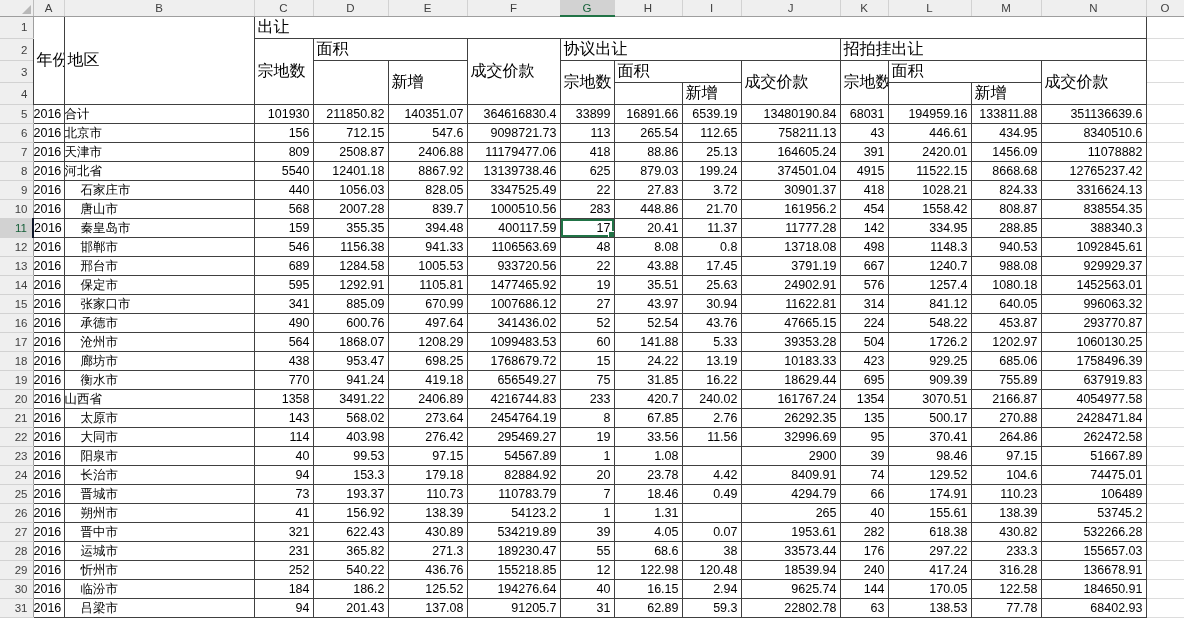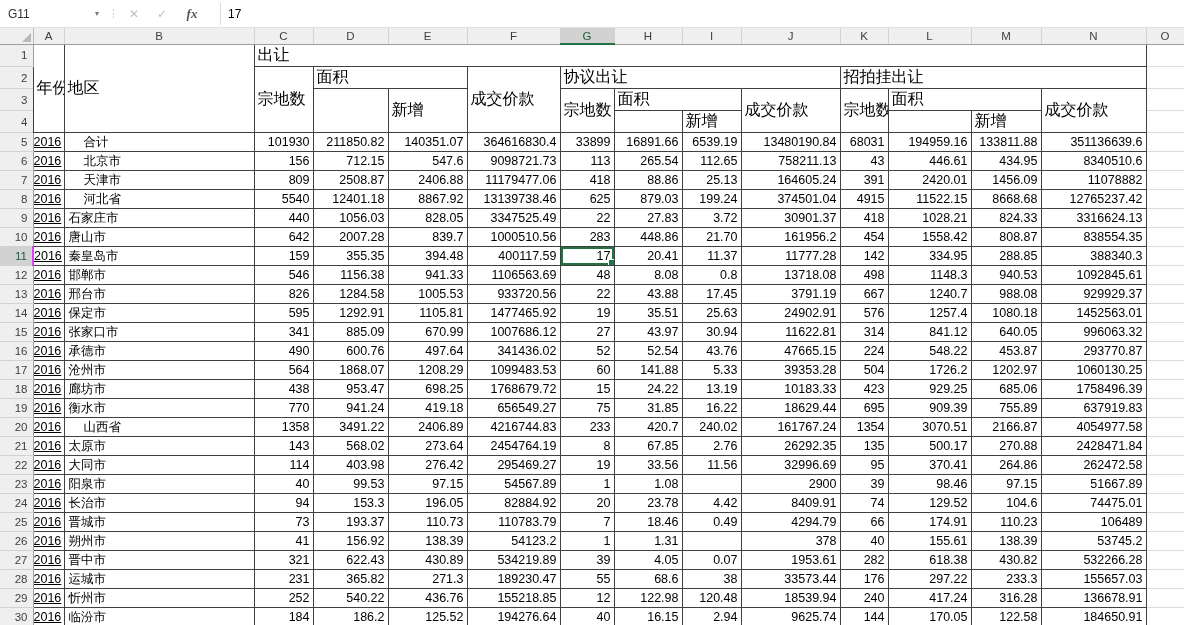--- a/index.html
+++ b/index.html
@@ -40,52 +40,39 @@
   .corner-tri{
     position:absolute;right:2px;bottom:2px;width:0;height:0;
     border-left:9px solid transparent;border-bottom:9px solid #b8b8b8;
   }
   tr.colhead th.hl{background:#d2d2d2;border-bottom:2px solid #217346;color:#17613a;}
   tr.grid-row{height:19px;}
   td.rh{
     background:#efefef;border-right:1px solid #9e9e9e;border-bottom:1px solid #d2d2d2;
     font-size:11.5px;color:#3f3f3f;text-align:right;padding-right:5px;
   }
-  td.rh.hl{background:#d2d2d2;border-right:2px solid #d946ef;color:#17613a;}
+  td.rh.hl{background:#d2d2d2;border-right:2px solid #0f172a;color:#17613a;}
   td.c{border:1px solid #404040;font-size:12.5px;color:#000;background:#fff;}
   td.num{text-align:right;padding-right:3px;padding-left:2px;}
-  td.yr{text-align:center;padding-right:4px;text-decoration:underline;}
-  td.txt{text-align:left;padding-left:19px;}
-  td.txt.ind{padding-left:4px;}
+  td.yr{text-align:center;padding-right:4px;}
+  td.txt{text-align:left;padding-left:0;}
+  td.txt.ind{padding-left:16px;}
   td.hdr{text-align:left;padding-left:3px;font-size:16px;}
   td.g{border-bottom:1px solid #dcdcdc;background:#fff;}
   td.sel{position:relative;box-shadow:inset 0 0 0 2px #217346;}
   td.sel::after{
     content:"";position:absolute;right:-1px;bottom:-1px;width:5px;height:5px;
     background:#217346;border:1px solid #fff;box-sizing:content-box;
   }
 </style>
 </head>
 <body>
 
 <div class="app">
 
-  <div class="formula-bar">
-    <div class="name-box">
-      <span>G11</span>
-    </div>
-    <div class="nb-caret">▾</div>
-    <div class="fb-dots">⋮</div>
-    <div class="fb-btn disabled">✕</div>
-    <div class="fb-btn disabled">✓</div>
-    <div class="fb-btn fb-fx">fx</div>
-    <div class="fb-spacer"></div>
-    <div class="fb-divider"></div>
-    <div class="formula-input">17</div>
-  </div>
 
   <table class="sheet">
     <colgroup>
       <col style="width:33px">
         <col style="width:31px">
         <col style="width:190px">
       <col style="width:59px">
         <col style="width:75px">
         <col style="width:79px">
       <col style="width:93px">
@@ -243,21 +230,21 @@
           <td class="c num">418</td>
           <td class="c num">1028.21</td>
           <td class="c num">824.33</td>
           <td class="c num">3316624.13</td>
           <td class="g"></td>
         </tr>
         <tr class="grid-row">
           <td class="rh">10</td>
           <td class="c yr">2016</td>
           <td class="c txt ind">唐山市</td>
-          <td class="c num">642</td>
+          <td class="c num">568</td>
           <td class="c num">2007.28</td>
           <td class="c num">839.7</td>
           <td class="c num">1000510.56</td>
           <td class="c num">283</td>
           <td class="c num">448.86</td>
           <td class="c num">21.70</td>
           <td class="c num">161956.2</td>
           <td class="c num">454</td>
           <td class="c num">1558.42</td>
           <td class="c num">808.87</td>
@@ -297,21 +284,21 @@
           <td class="c num">498</td>
           <td class="c num">1148.3</td>
           <td class="c num">940.53</td>
           <td class="c num">1092845.61</td>
           <td class="g"></td>
         </tr>
         <tr class="grid-row">
           <td class="rh">13</td>
           <td class="c yr">2016</td>
           <td class="c txt ind">邢台市</td>
-          <td class="c num">826</td>
+          <td class="c num">689</td>
           <td class="c num">1284.58</td>
           <td class="c num">1005.53</td>
           <td class="c num">933720.56</td>
           <td class="c num">22</td>
           <td class="c num">43.88</td>
           <td class="c num">17.45</td>
           <td class="c num">3791.19</td>
           <td class="c num">667</td>
           <td class="c num">1240.7</td>
           <td class="c num">988.08</td>
@@ -497,21 +484,21 @@
           <td class="c num">97.15</td>
           <td class="c num">51667.89</td>
           <td class="g"></td>
         </tr>
         <tr class="grid-row">
           <td class="rh">24</td>
           <td class="c yr">2016</td>
           <td class="c txt ind">长治市</td>
           <td class="c num">94</td>
           <td class="c num">153.3</td>
-          <td class="c num">196.05</td>
+          <td class="c num">179.18</td>
           <td class="c num">82884.92</td>
           <td class="c num">20</td>
           <td class="c num">23.78</td>
           <td class="c num">4.42</td>
           <td class="c num">8409.91</td>
           <td class="c num">74</td>
           <td class="c num">129.52</td>
           <td class="c num">104.6</td>
           <td class="c num">74475.01</td>
           <td class="g"></td>
@@ -538,21 +525,21 @@
           <td class="rh">26</td>
           <td class="c yr">2016</td>
           <td class="c txt ind">朔州市</td>
           <td class="c num">41</td>
           <td class="c num">156.92</td>
           <td class="c num">138.39</td>
           <td class="c num">54123.2</td>
           <td class="c num">1</td>
           <td class="c num">1.31</td>
           <td class="c num"></td>
-          <td class="c num">378</td>
+          <td class="c num">265</td>
           <td class="c num">40</td>
           <td class="c num">155.61</td>
           <td class="c num">138.39</td>
           <td class="c num">53745.2</td>
           <td class="g"></td>
         </tr>
         <tr class="grid-row">
           <td class="rh">27</td>
           <td class="c yr">2016</td>
           <td class="c txt ind">晋中市</td>

